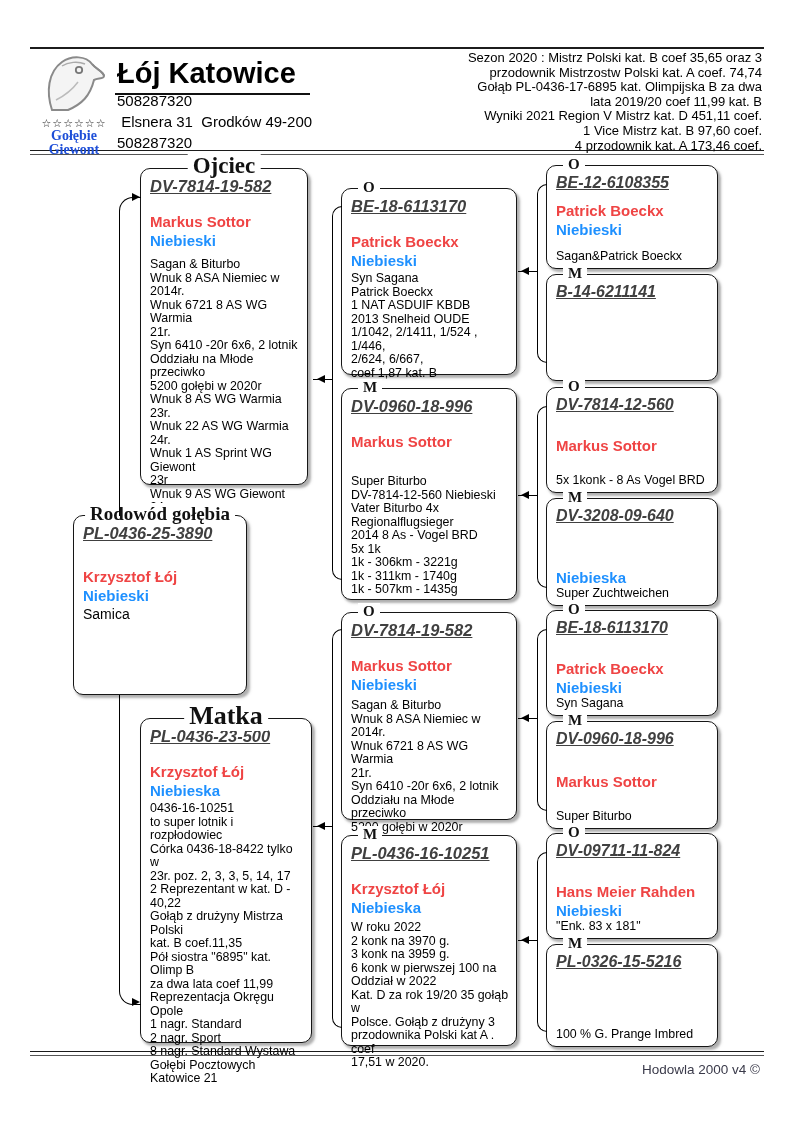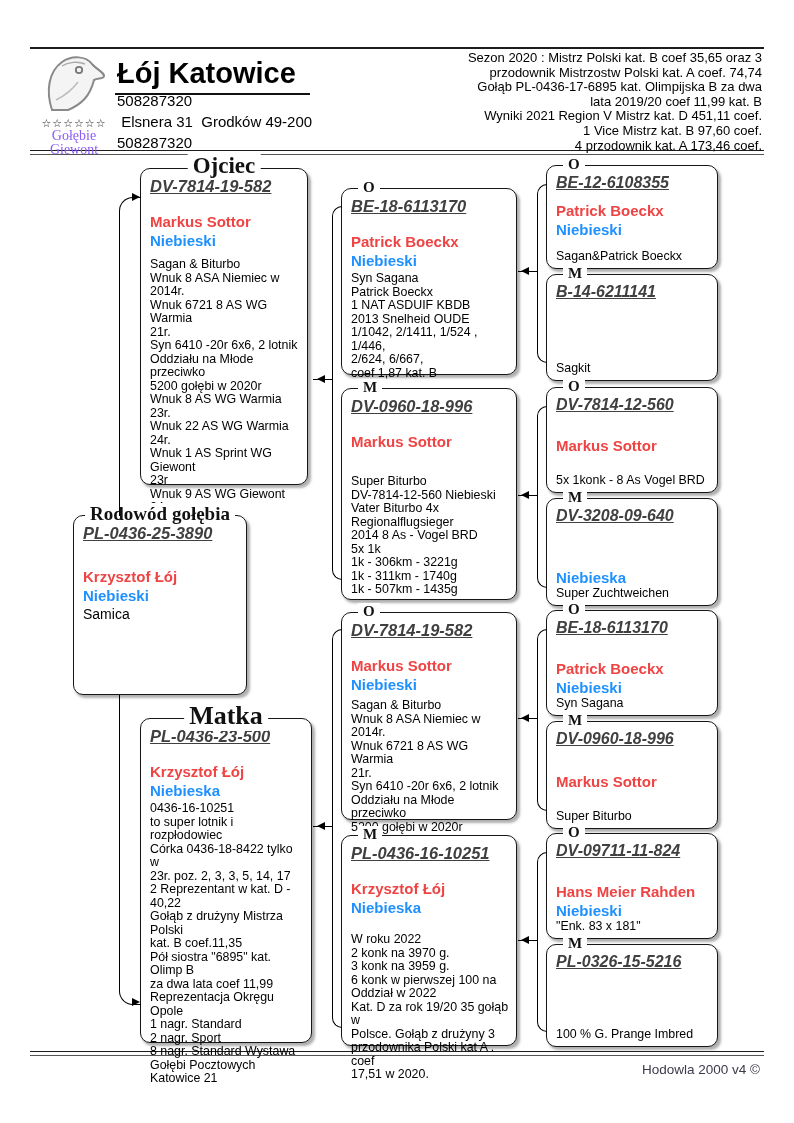--- a/index.html
+++ b/index.html
@@ -5,22 +5,22 @@
   html,body{margin:0;padding:0;background:#ffffff;}
   #page{position:relative;width:794px;height:1123px;background:#ffffff;overflow:hidden;
         font-family:"Liberation Sans", sans-serif;color:#000;}
 
   
   .rule{position:absolute;left:30px;width:734px;border-top:2.5px solid #1c1c1c;}
   .rule2{position:absolute;left:30px;width:734px;height:3px;
          border-top:1.6px solid #1c1c1c;border-bottom:1.2px solid #555;}
   #logo{position:absolute;left:33px;top:52px;width:82px;text-align:center;}
   #logo .stars{font-size:11px;letter-spacing:1px;color:#2d2d2d;line-height:11px;}
-  #logo .brand{font-family:"Liberation Serif", serif;font-weight:normal;font-size:14px;
-               color:#8b5cf6;line-height:14px;}
+  #logo .brand{font-family:"Liberation Serif", serif;font-weight:bold;font-size:14px;
+               color:#1d4ed8;line-height:14px;}
   #title{position:absolute;left:115px;top:57px;font-size:29px;font-weight:bold;
          border-bottom:2.5px solid #111;padding:0 14px 3px 2px;white-space:nowrap;}
   .addr{position:absolute;left:117px;font-size:15px;white-space:pre;}
   #achv{position:absolute;right:32px;top:51px;width:330px;text-align:right;
         font-size:13px;line-height:14.6px;white-space:pre-line;}
 
   
   .pbox{position:absolute;background:#fff;border:1.6px solid #161616;border-radius:10px;
         box-shadow:2.5px 3px 2.5px rgba(110,110,110,.55);box-sizing:border-box;
         padding:8px 7px 5px 9px;display:flex;flex-direction:column;}
@@ -187,21 +187,21 @@
 Oddziału na Młode przeciwko
 5200 gołębi w 2020r
 Wnuk 8 AS WG Warmia 23r.</div>
   </div>
 
   <div class="pbox g2" style="left:341px;top:835px;width:176px;height:211px">
     <span class="tag small">M</span>
     <div class="ring">PL-0436-16-10251</div>
     <div class="owner">Krzysztof Łój</div>
     <div class="breed">Niebieska</div>
-    <div class="info" style="margin-top:16px">W roku 2022
+    <div class="info" style="margin-top:4px">W roku 2022
 2 konk na 3970 g.
 3 konk na 3959 g.
 6 konk w pierwszej 100 na
 Oddział w 2022
 Kat. D za rok 19/20 35 gołąb w
 Polsce. Gołąb z drużyny 3
 przodownika Polski kat A . coef
 17,51 w 2020.</div>
   </div>
 
@@ -211,25 +211,20 @@
     <div class="bottom">
       <div class="owner">Patrick Boeckx</div>
       <div class="breed">Niebieski</div>
       <div class="info" style="margin-top:11px">Sagan&amp;Patrick Boeckx</div>
     </div>
   </div>
 
   <div class="pbox g3" style="left:546px;top:274px;width:172px;height:107px">
     <span class="tag small">M</span>
     <div class="ring">B-14-6211141</div>
-    <div class="bottom">
-
-      <div class="breed"></div>
-      <div class="info" style="margin-top:0">Sagkit</div>
-    </div>
   </div>
 
   <div class="pbox g3" style="left:546px;top:387px;width:172px;height:106px">
     <span class="tag small">O</span>
     <div class="ring">DV-7814-12-560</div>
     <div class="bottom">
       <div class="owner">Markus Sottor</div>
       <div class="breed"></div>
       <div class="info" style="margin-top:0">5x 1konk - 8 As Vogel BRD</div>
     </div>

